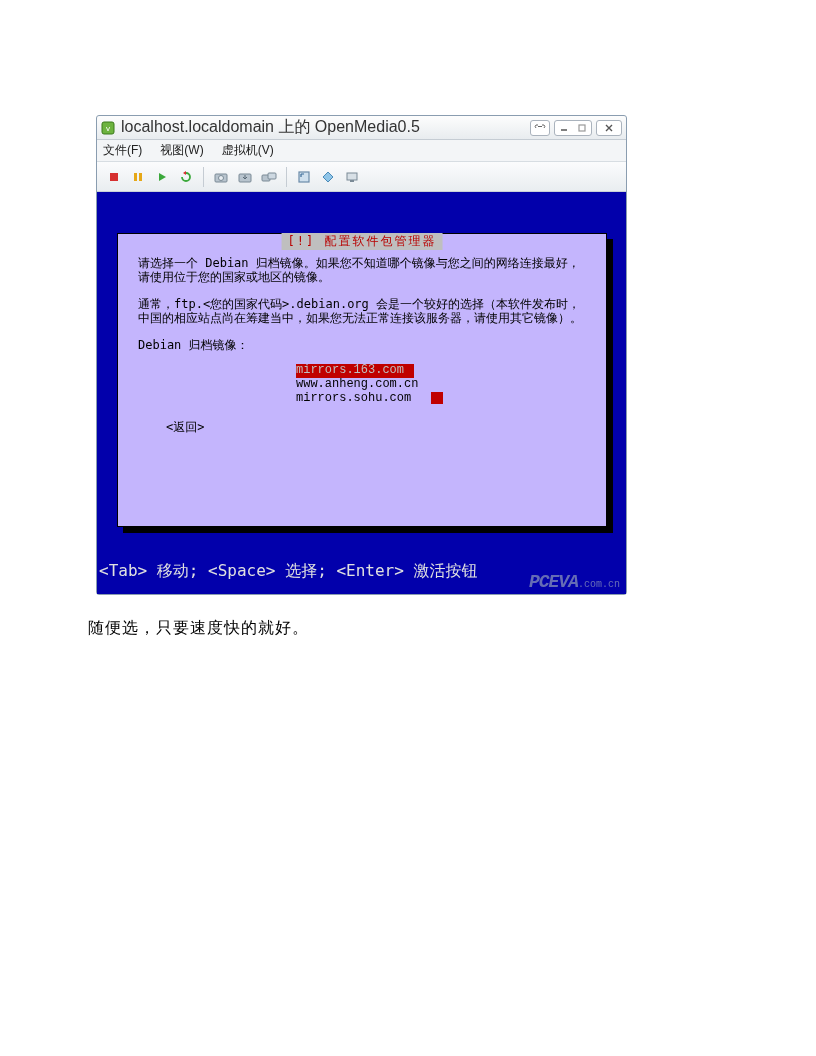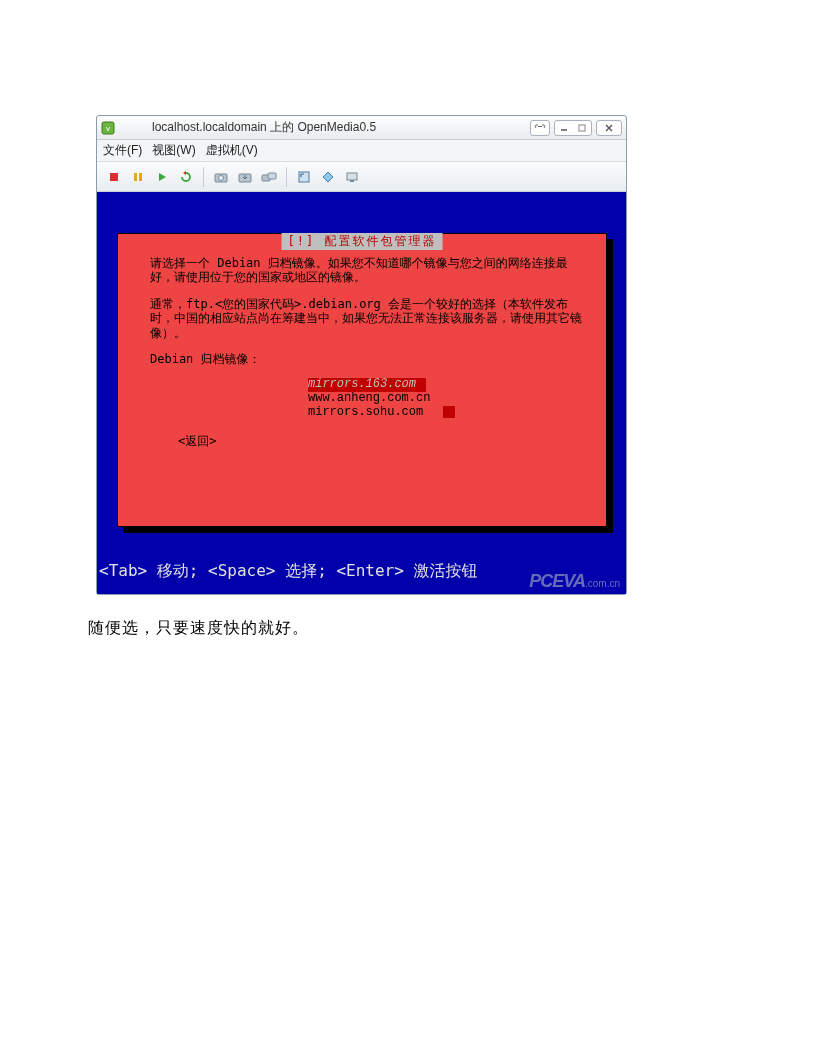--- a/index.html
+++ b/index.html
@@ -29,23 +29,22 @@
     border-bottom: 1px solid #c5ccd3;
     border-radius: 3px 3px 0 0;
   }
   .titlebar-icon {
     width: 14px; height: 14px;
     margin-right: 6px;
     display: inline-flex;
   }
   .titlebar-title {
     flex: 1;
-    font-size: 12px;
+    font-size: 16px;
     color: #333;
-    margin-left: 31px;
   }
   .titlebar-btns { display: flex; gap: 4px; }
   .titlebtn-group {
     display: flex;
     border: 1px solid #aab3bd;
     border-radius: 3px;
     background: #fff;
     height: 16px;
     align-items: center;
   }
@@ -57,21 +56,21 @@
     cursor: pointer;
   }
   .titlebtn.close { width: 24px; }
   .menubar {
     height: 22px;
     background: #f3f5f7;
     display: flex;
     align-items: center;
     padding: 0 6px;
     font-size: 12px;
-    gap: 10px;
+    gap: 18px;
     border-bottom: 1px solid #d7dde2;
   }
   .menuitem { color: #222; cursor: pointer; }
   .toolbar {
     height: 30px;
     background: linear-gradient(#fbfcfd, #e9edf0);
     display: flex;
     align-items: center;
     padding: 0 6px;
     gap: 2px;
@@ -99,57 +98,56 @@
   .dlg-shadow {
     position: absolute;
     left: 26px; top: 47px;
     width: 490px; height: 294px;
     background: #000;
   }
   .dlg {
     position: absolute;
     left: 20px; top: 41px;
     width: 490px; height: 294px;
-    background: #ef4444;
+    background: #c4b5fd;
     border: 1px solid #000;
   }
   .dlg-title {
     position: absolute;
     top: -1px; left: 50%;
     transform: translateX(-50%);
     background: #bfbfbf;
     padding: 0 6px;
     color: #b80000;
     font-size: 12px;
     font-family: "Microsoft YaHei", monospace;
     letter-spacing: 2px;
   }
   .dlg-body {
-    padding: 22px 20px 12px 32px;
+    padding: 22px 20px 12px 20px;
     font-family: "SimSun", "Microsoft YaHei", monospace;
     font-size: 12px;
     color: #000;
     line-height: 1.2;
   }
   .dlg-para { margin-bottom: 12px; }
   .dlg-label { margin-bottom: 12px; }
   .mirror-list {
     margin-left: 158px;
     margin-bottom: 14px;
     font-family: "Courier New", monospace;
     font-size: 12px;
     line-height: 1.15;
   }
   .mirror-item { color: #000; white-space: pre; }
   .mirror-item.selected {
     background: #c00000;
     color: #bfbfbf;
     display: inline-block;
     padding-right: 10px;
-    font-style: italic;
   }
   .scroll-ind {
     display: inline-block;
     width: 12px; height: 12px;
     background: #c00000;
     margin-left: 20px;
     vertical-align: middle;
   }
   .back-btn {
     margin-left: 28px;
@@ -160,21 +158,21 @@
   .footer-hint {
     position: absolute;
     bottom: 12px; left: 2px;
     color: #e0e0e0;
     font-size: 16px;
     font-family: "SimSun", monospace;
   }
   .watermark {
     position: absolute;
     bottom: 2px; right: 6px;
-    font-family: Liberation Sans, sans-serif;
+    font-family: Liberation Mono, monospace;
     font-weight: bold;
     font-style: italic;
     font-size: 18px;
     color: #a8b4bd;
     opacity: 0.6;
     letter-spacing: -1px;
     margin-top: 16px;
   }
   .watermark .small { font-size: 10px; font-weight: normal; font-style: normal; letter-spacing: 0; }
   .caption {

